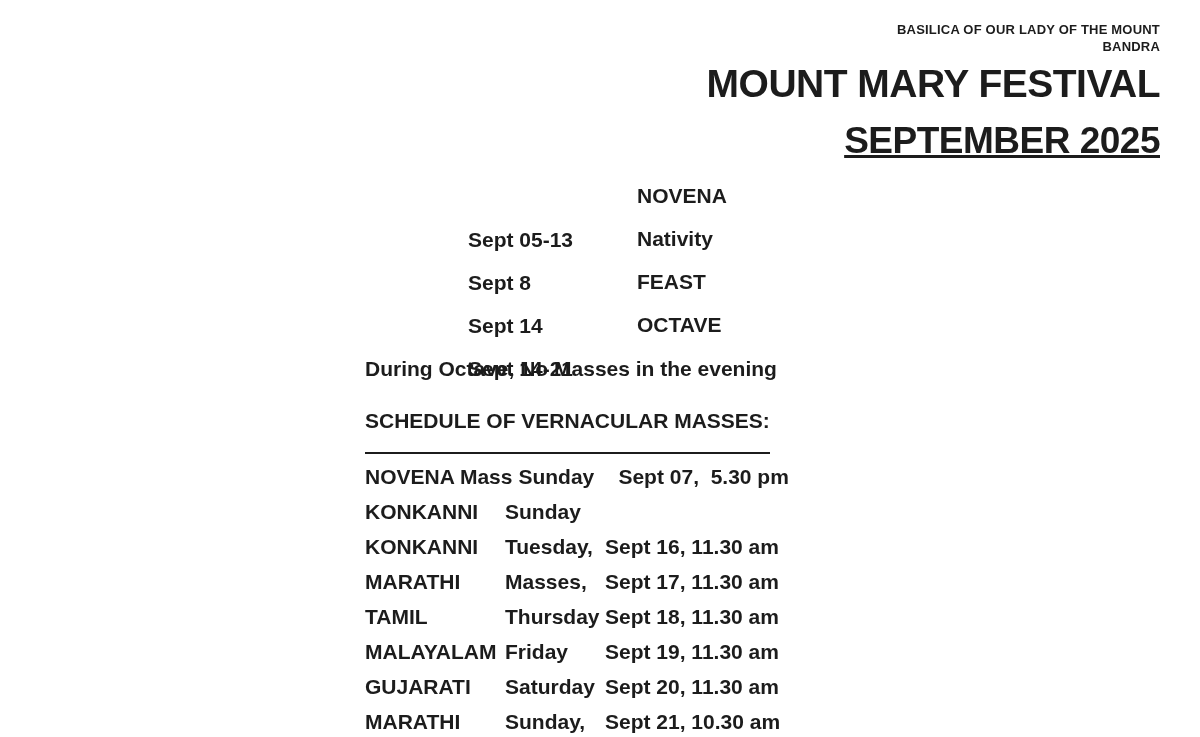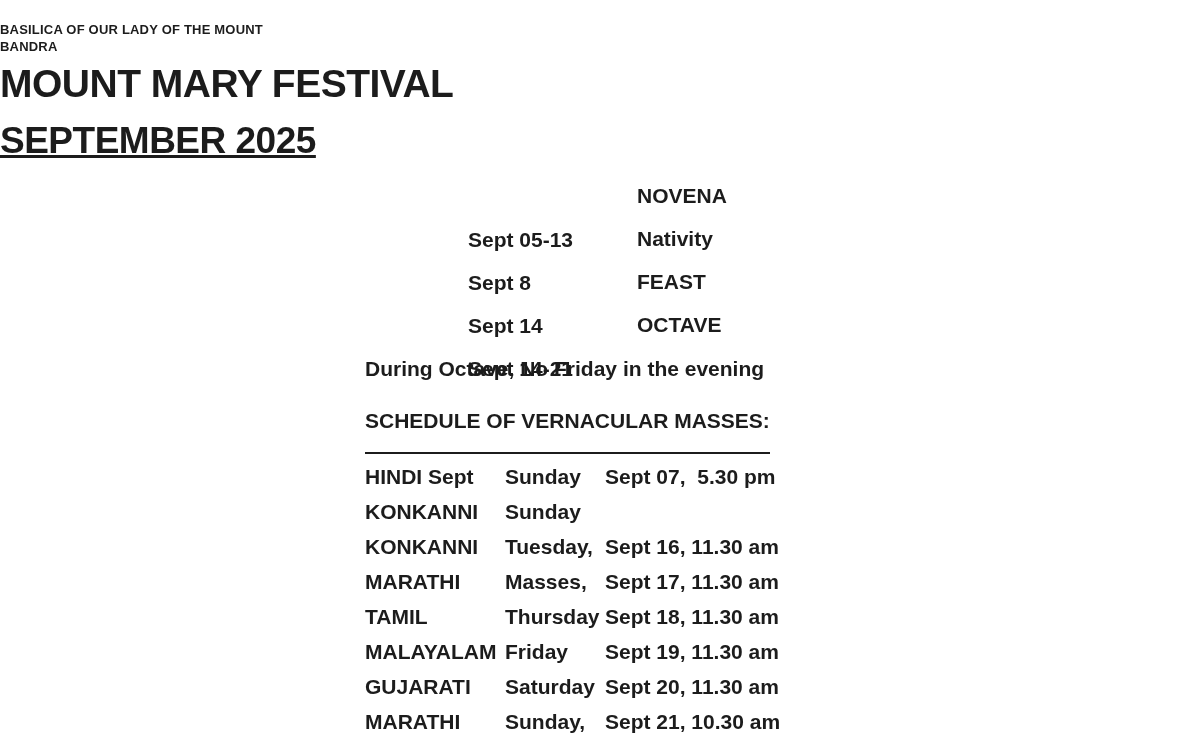--- a/index.html
+++ b/index.html
@@ -9,21 +9,21 @@
     width: 1200px;
     height: 737px;
     background: #ffffff;
     overflow: hidden;
     font-family: "Liberation Sans", sans-serif;
     font-weight: 700;
     color: #1c1c1c;
   }
   .content { width: 1160px; }
 
-  .header { padding-top: 21px; text-align: left; }
+  .header { padding-top: 21px; text-align: right; }
   .org-line { font-size: 13px; line-height: 17px; letter-spacing: 0.2px; }
   .title { font-size: 39px; line-height: 39px; margin-top: 9px; letter-spacing: -0.5px; }
   .subtitle { font-size: 37px; line-height: 37px; margin-top: 19px; letter-spacing: -0.5px; text-decoration: underline; }
 
   .key-dates { margin-top: 26px; margin-left: 468px; }
   .kd-row { display: flex; height: 22px; margin-bottom: 21px; font-size: 21px; line-height: 22px; }
   .kd-dates { width: 169px; margin-top: 44px; }
   .kd-event { flex: 1; }
 
   .octave-note { margin-top: 20px; margin-left: 365px; font-size: 21px; line-height: 23px; }
@@ -68,29 +68,29 @@
       <div class="kd-row">
         <span class="kd-dates">Sept 14</span>
         <span class="kd-event">FEAST</span>
       </div>
       <div class="kd-row">
         <span class="kd-dates">Sept 14-21</span>
         <span class="kd-event">OCTAVE</span>
       </div>
     </div>
 
-    <div class="octave-note">During Octave, No Friday in the evening</div>
+    <div class="octave-note">During Octave, No Masses in the evening</div>
 
     <div class="sched-heading-wrap">
       <span class="sched-heading">SCHEDULE OF VERNACULAR MASSES:</span>
     </div>
 
     <div class="mass-table">
       <div class="mass-row">
-        <span class="m-lang">HINDI Sept</span>
+        <span class="m-lang">NOVENA Mass</span>
         <span class="m-day">Sunday</span>
         <span class="m-dt">Sept 07,  5.30 pm</span>
       </div>
       <div class="mass-row">
         <span class="m-lang">KONKANNI</span>
         <span class="m-day">Sunday</span>
       </div>
       <div class="mass-row">
         <span class="m-lang">KONKANNI</span>
         <span class="m-day">Tuesday,</span>

